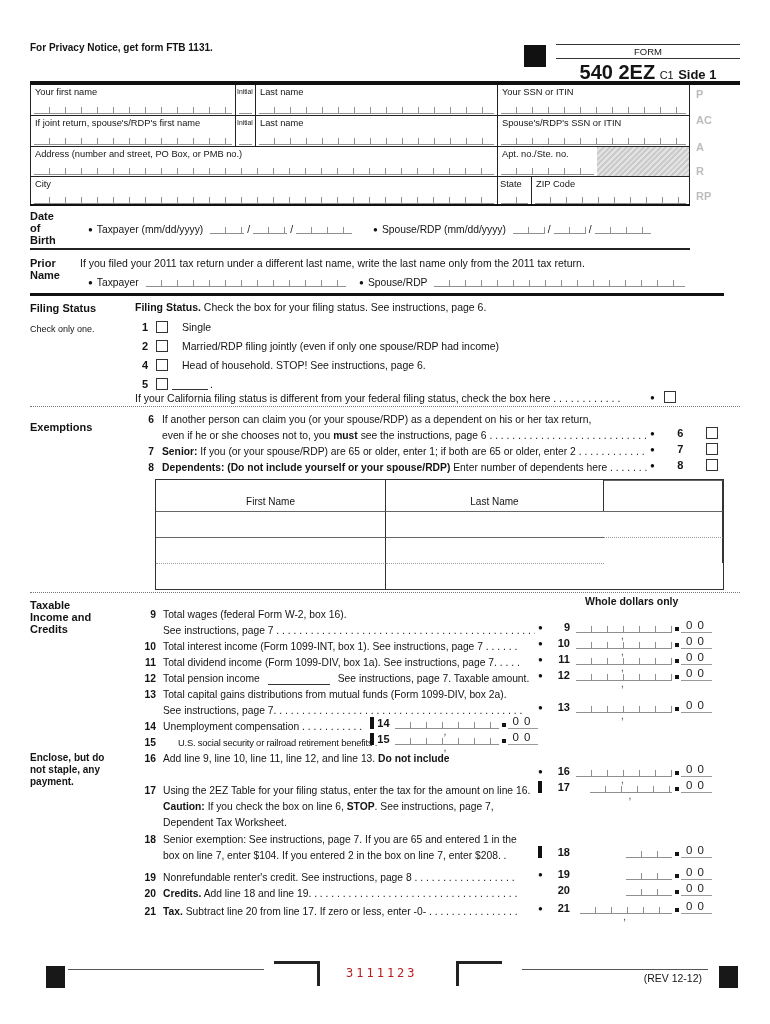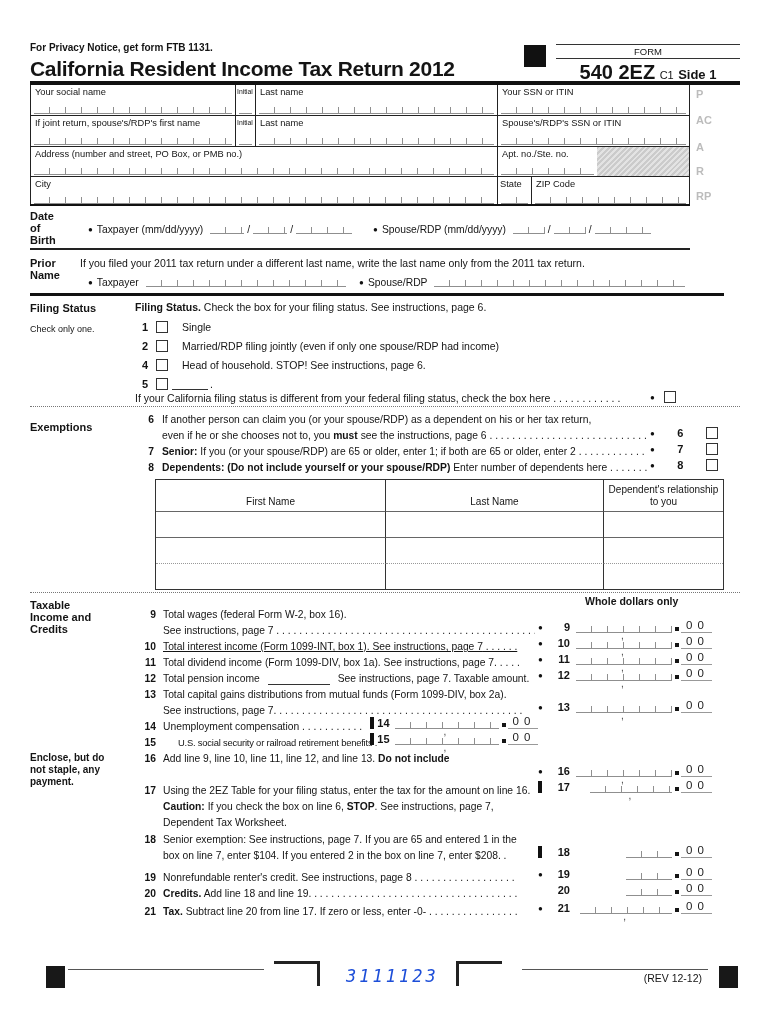--- a/index.html
+++ b/index.html
@@ -56,25 +56,24 @@
   <div class="a b" style="left:30px;top:42px;font-size:10px;">For Privacy Notice, get form FTB 1131.</div>
   <div class="a" style="left:524px;top:45px;width:22px;height:22px;background:#111;"></div>
   <div class="a" style="left:556px;top:44px;width:184px;">
     <div style="border-top:1.2px solid #333;border-bottom:1.2px solid #333;text-align:center;font-size:9.5px;padding:1px 0;">FORM</div>
     <div style="text-align:center;padding-top:2px;white-space:nowrap;">
       <span class="b" style="font-size:20px;">540 2EZ</span>
       <span style="font-size:11px;">C1</span>
       <span class="b" style="font-size:13px;">Side 1</span>
     </div>
   </div>
-  <div class="a b" style="left:30px;top:57px;font-size:21px;letter-spacing:-0.3px;">California Resident Income Tax Return 2012</div>
   <div class="a rule" style="left:30px;top:81px;width:710px;height:3.5px;"></div>
 
   <div class="cell bl" style="left:30px;top:85px;width:206px;height:31px;">
-    <span class="lbl">Your social name</span>
+    <span class="lbl">Your first name</span>
     <div class="comb"></div>
   </div>
   <div class="cell" style="left:236px;top:85px;width:20px;height:31px;">
     <span class="lbl" style="font-size:6.8px;left:1px;">Initial</span>
     <div class="comb"></div>
   </div>
   <div class="cell" style="left:256px;top:85px;width:242px;height:31px;">
     <span class="lbl">Last name</span>
     <div class="comb"></div>
   </div>
@@ -231,24 +230,20 @@
   </div>
   <div class="a" style="left:650px;top:459px;width:68px;display:flex;align-items:center;justify-content:space-between;">
     <span class="bullet">●</span>
     <span class="b" style="font-size:11px;">8</span>
     <span class="cbx"></span>
   </div>
 
   <div class="a dep-grid" style="left:155px;top:479px;width:569px;height:111px;">
     <div class="dh">First Name</div>
     <div class="dh">Last Name</div>
-    <div class="dh dh3">
-      <div>Dependent's relationship</div>
-      <div>to you</div>
-    </div>
     <div class="dc"></div>
     <div class="dc"></div>
     <div class="dc dcl"></div>
     <div class="dc"></div>
     <div class="dc"></div>
     <div class="dc dcl"></div>
     <div class="dc dotted-top"></div>
     <div class="dc dotted-top"></div>
     <div class="dc dcl dotted-top"></div>
   </div>
@@ -270,21 +265,21 @@
     <span class="iconslot">
         <span class="bullet">●</span>
       </span>
     <span class="rnum">9</span>
     <span class="comb comma" style="width:96px;"></span>
     <span class="dec"></span>
     <span class="cents">00</span>
   </div>
 
   <div class="a t b" style="left:136px;top:640px;width:20px;text-align:right;">10</div>
-  <div class="a t clip" style="left:163px;top:640px;width:372px;text-decoration:underline;">
+  <div class="a t clip" style="left:163px;top:640px;width:372px;">
     <span>Total interest income (Form 1099-INT, box 1). See instructions, page 7</span><span> . . . . . .</span>
   </div>
   <div class="a amt" style="left:538px;top:634px;">
     <span class="iconslot">
         <span class="bullet">●</span>
       </span>
     <span class="rnum">10</span>
     <span class="comb comma" style="width:96px;"></span>
     <span class="dec"></span>
     <span class="cents">00</span>
@@ -441,19 +436,19 @@
       </span>
     <span class="rnum">21</span>
     <span class="comb comma" style="width:92px;margin-left:4px;"></span>
     <span class="dec"></span>
     <span class="cents">00</span>
   </div>
 
   <div class="a" style="left:46px;top:966px;width:19px;height:22px;background:#181818;"></div>
   <div class="a" style="left:68px;top:969px;width:196px;height:1.2px;background:#555;"></div>
   <div class="a" style="left:274px;top:961px;width:46px;height:25px;border-top:3px solid #222;border-right:3px solid #222;box-sizing:border-box;"></div>
-  <div class="a mono" style="left:346px;top:966px;font-size:17px;letter-spacing:3px;color:#1d4ed8;font-style:italic;">3111123</div>
+  <div class="a mono" style="left:346px;top:966px;font-size:12px;letter-spacing:3px;color:#b91c1c;">3111123</div>
   <div class="a" style="left:456px;top:961px;width:46px;height:25px;border-top:3px solid #222;border-left:3px solid #222;box-sizing:border-box;"></div>
   <div class="a" style="left:522px;top:969px;width:186px;height:1.2px;background:#555;"></div>
   <div class="a" style="left:590px;top:972px;width:112px;font-size:10.5px;text-align:right;">(REV 12-12)</div>
   <div class="a" style="left:719px;top:966px;width:19px;height:22px;background:#181818;"></div>
 
 </div>
 
 </body></html>

